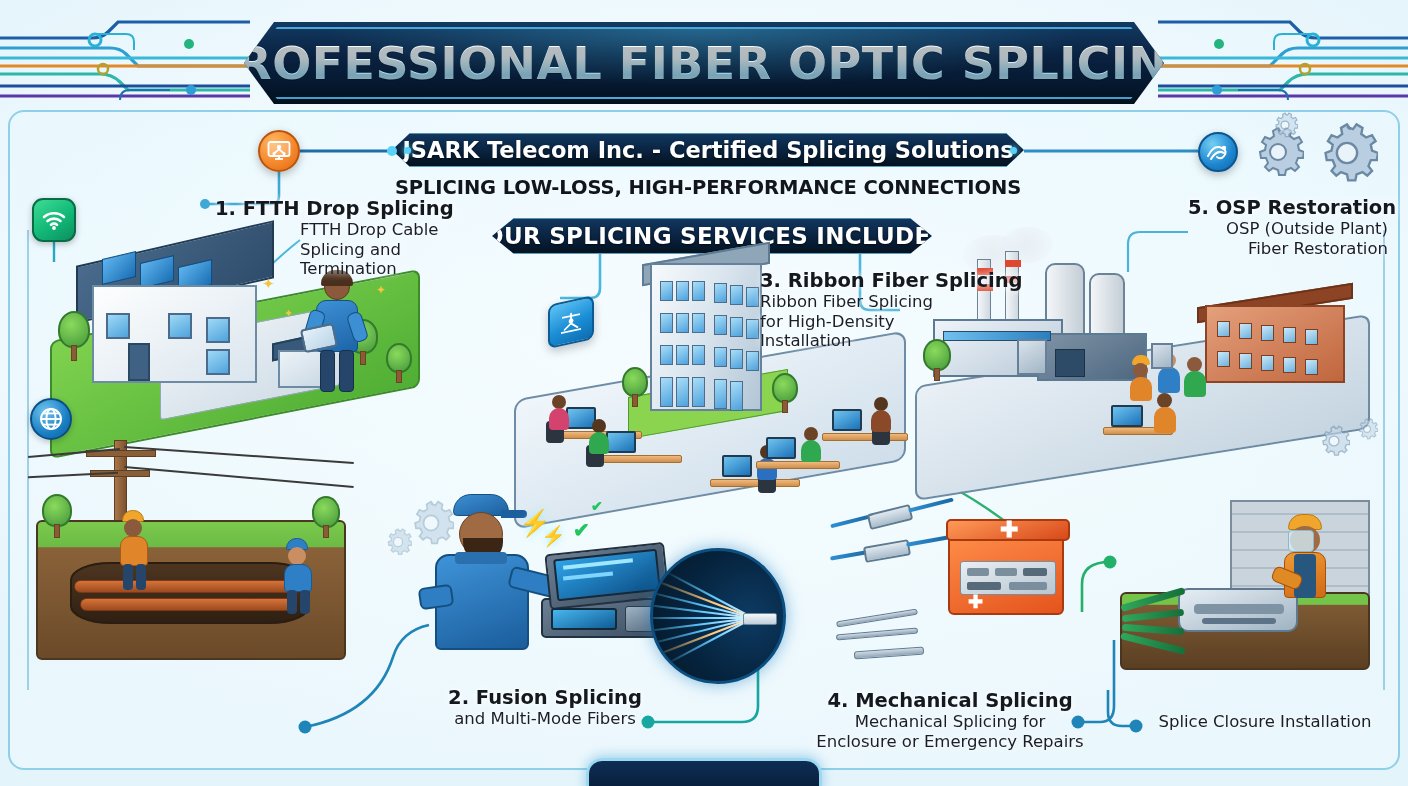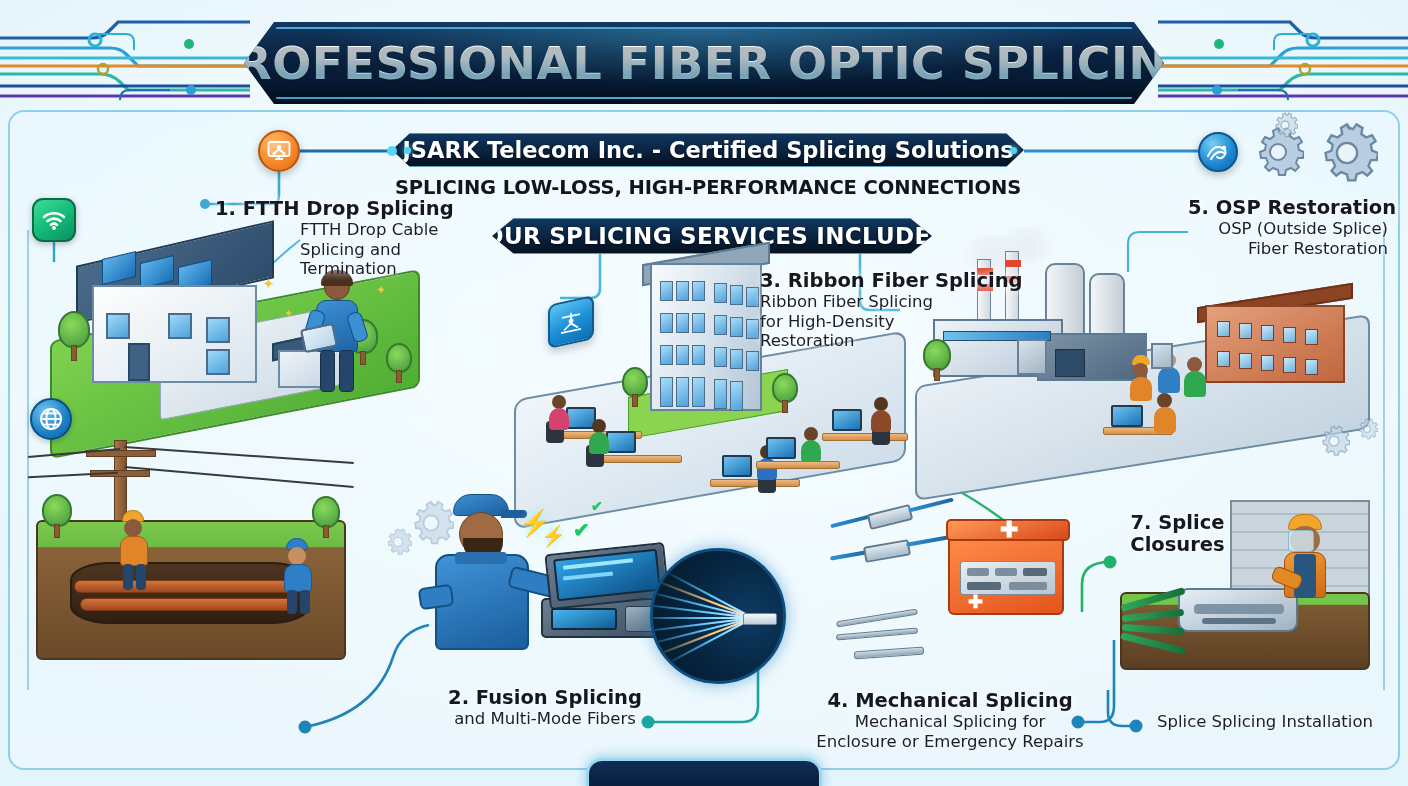--- a/index.html
+++ b/index.html
@@ -963,54 +963,48 @@
       <div>Splicing and</div>
       <div>Termination</div>
     </div>
   </div>
 
   <div class="callout" id="co-3">
     <div class="c-title">3. Ribbon Fiber Splicing</div>
     <div class="c-desc">
       <div>Ribbon Fiber Splicing</div>
       <div>for High-Density</div>
-      <div>Restoration</div>
+      <div>Installation</div>
     </div>
   </div>
 
   <div class="callout right" id="co-5">
     <div class="c-title">5. OSP Restoration</div>
     <div class="c-desc">
-      <div>OSP (Outside Splice)</div>
+      <div>OSP (Outside Plant)</div>
       <div>Fiber Restoration</div>
     </div>
   </div>
 
   <div class="callout center" id="co-2">
     <div class="c-title">2. Fusion Splicing</div>
     <div class="c-desc">
       <div>and Multi-Mode Fibers</div>
     </div>
   </div>
 
   <div class="callout center" id="co-4">
     <div class="c-title">4. Mechanical Splicing</div>
     <div class="c-desc">
       <div>Mechanical Splicing for</div>
       <div>Enclosure or Emergency Repairs</div>
     </div>
   </div>
 
 
-  <div class="callout center" id="co-7">
-    <div class="c-title">
-      <div>7. Splice</div>
-      <div>Closures</div>
-    </div>
-  </div>
 
   <div class="callout center" id="co-7b">
     <div class="c-desc">
-      <div>Splice Splicing Installation</div>
+      <div>Splice Closure Installation</div>
     </div>
   </div>
 
 </div>
 
 </body></html>

